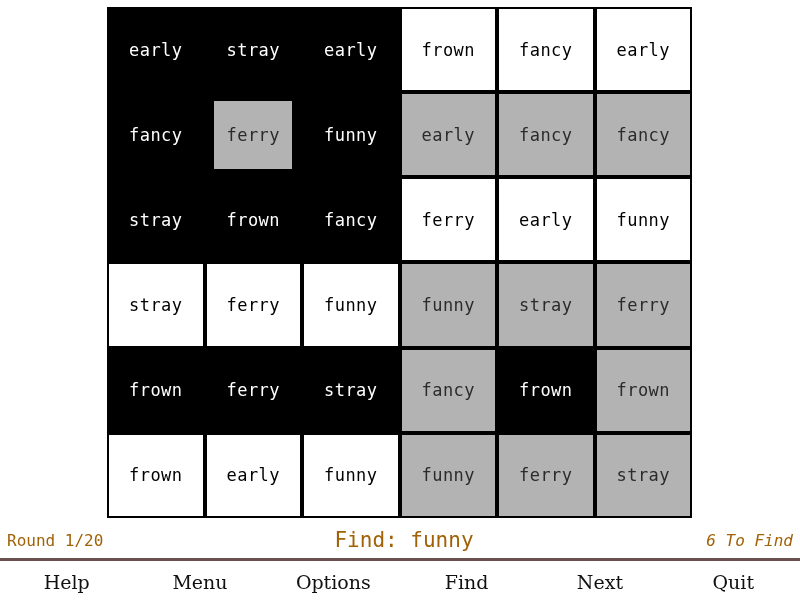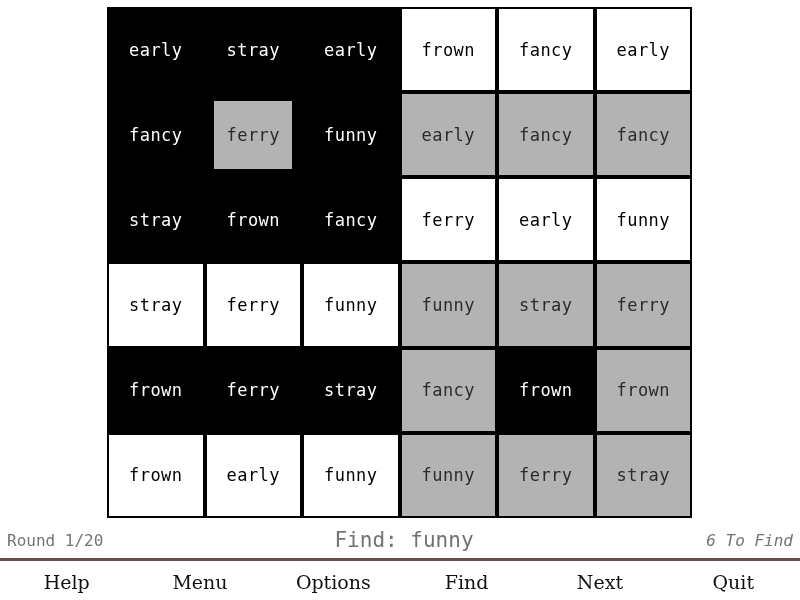--- a/index.html
+++ b/index.html
@@ -100,21 +100,21 @@
   .cell .tile { box-sizing: border-box; }
 
   
   #status {
     position: absolute;
     left: 0;
     top: 528px;
     width: 800px;
     height: 28px;
     font-family: "DejaVu Sans Mono", monospace;
-    color: #737373;
+    color: #a16207;
   }
   #status .left {
     position: absolute;
     left: 7px;
     top: 3px;
     font-size: 16px;
   }
   #status .center {
     position: absolute;
     left: 4px;

